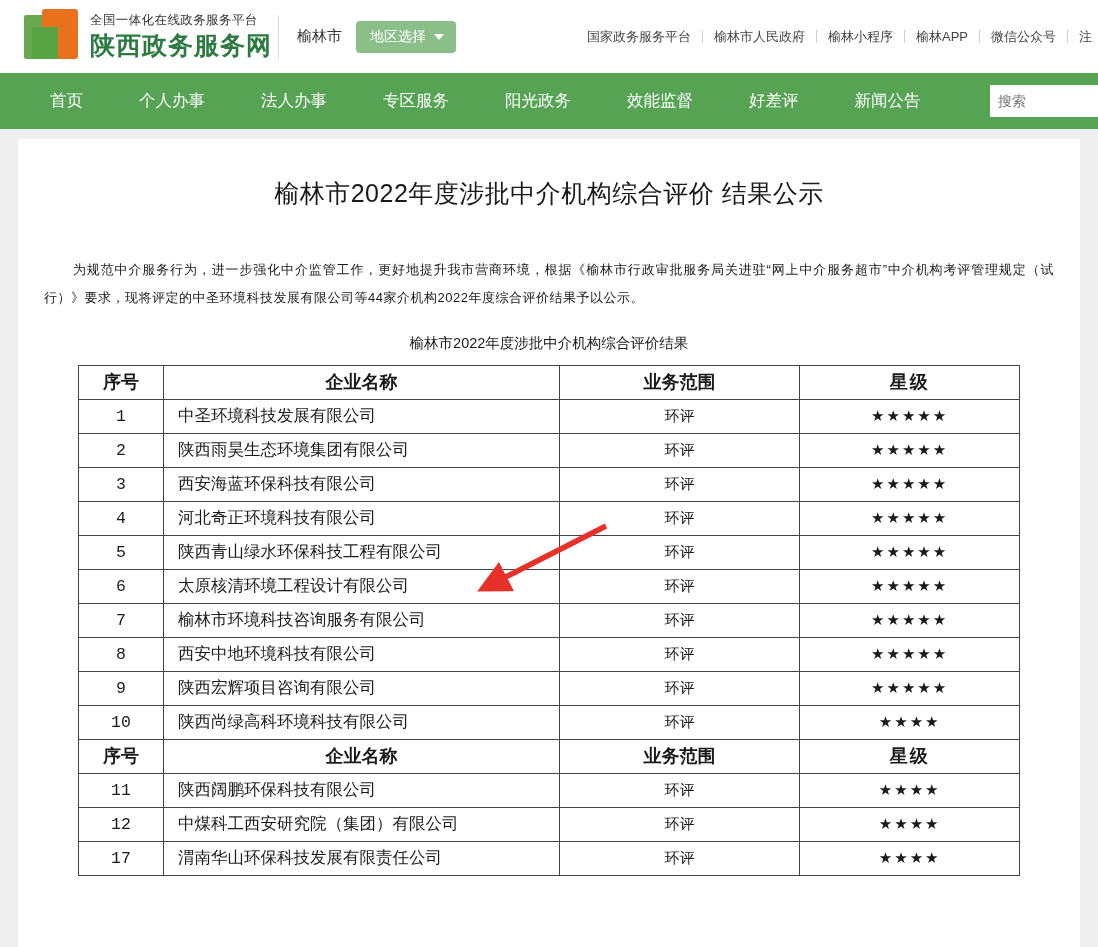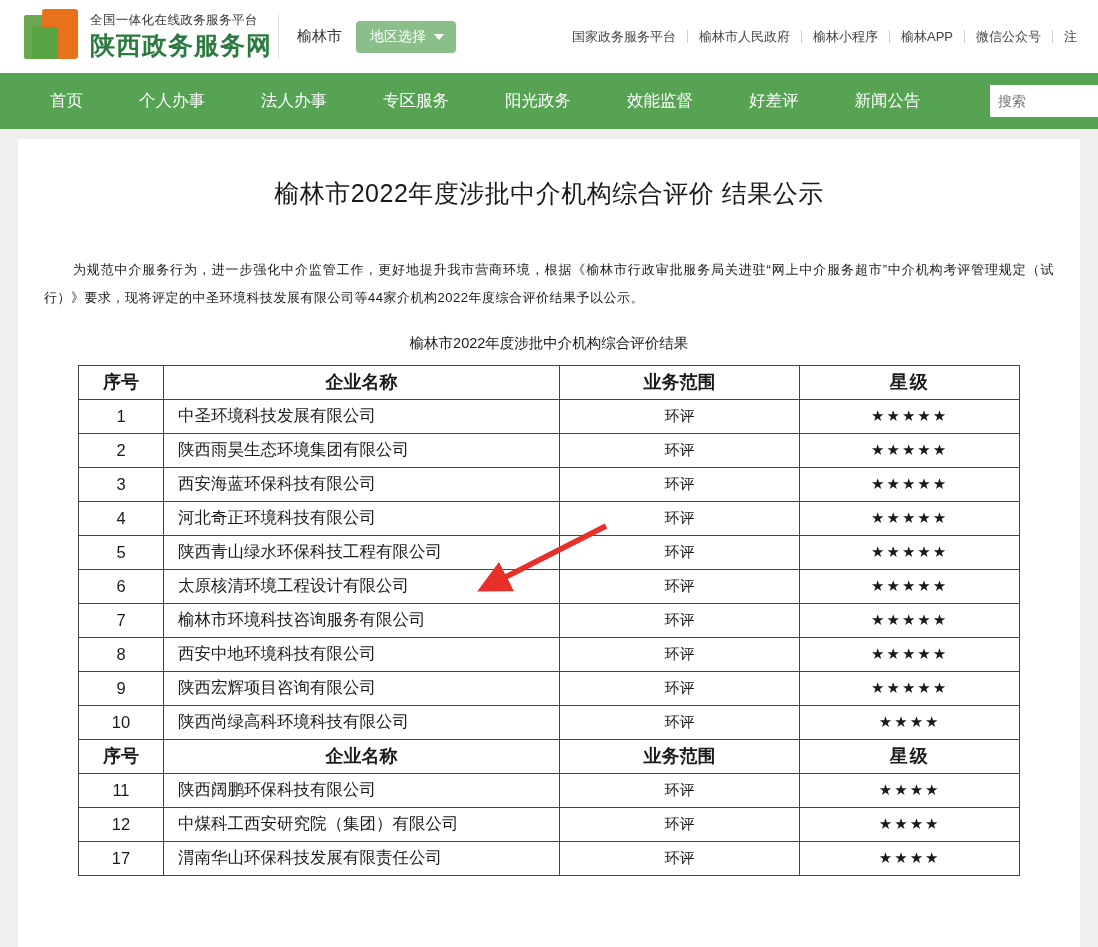--- a/index.html
+++ b/index.html
@@ -93,21 +93,21 @@
     border-left: 5px solid transparent;
     border-right: 5px solid transparent;
     border-top: 6px solid #ffffff;
   }
   .top-links {
     margin-left: auto;
     display: flex;
     align-items: center;
     font-size: 13px;
     color: #444;
-    padding-right: 19px;
+    padding-right: 4px;
   }
   .top-links .tl {
     padding: 0 11px;
     white-space: nowrap;
     cursor: pointer;
   }
   .top-links .sep {
     width: 1px; height: 13px;
     background: #cfcfcf;
   }
@@ -186,21 +186,21 @@
     table-layout: fixed;
   }
   table.rank td, table.rank th {
     border: 1px solid #444;
     height: 34px;
     font-size: 16.5px;
     color: #1a1a1a;
     font-weight: normal;
     padding: 0 6px;
   }
-  table.rank .c-idx { width: 82px; text-align: center; }
+  table.rank .c-idx { width: 82px; text-align: center; font-family: Liberation Mono, monospace; }
   table.rank .c-name { width: 382px; text-align: left; padding-left: 14px; }
   table.rank .c-scope { width: 232px; text-align: center; font-size: 15px; }
   table.rank .c-star { width: 212px; text-align: center; letter-spacing: 2px; font-size: 15px; }
   table.rank tr.head td {
     font-weight: bold;
     font-size: 18px;
     text-align: center;
   }
   table.rank tr.head td.c-name { text-align: center; padding-left: 6px; }
 

